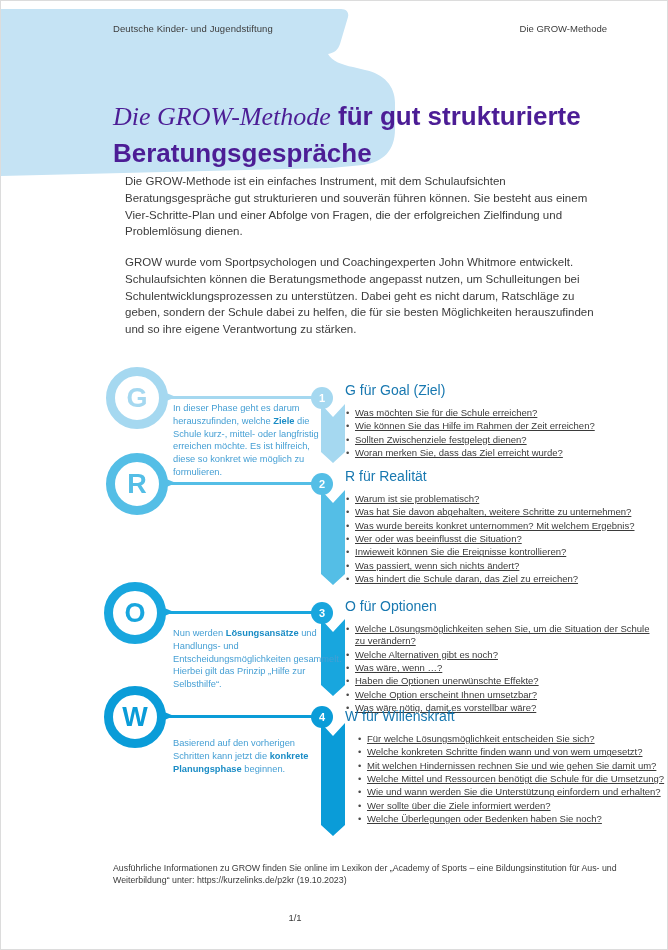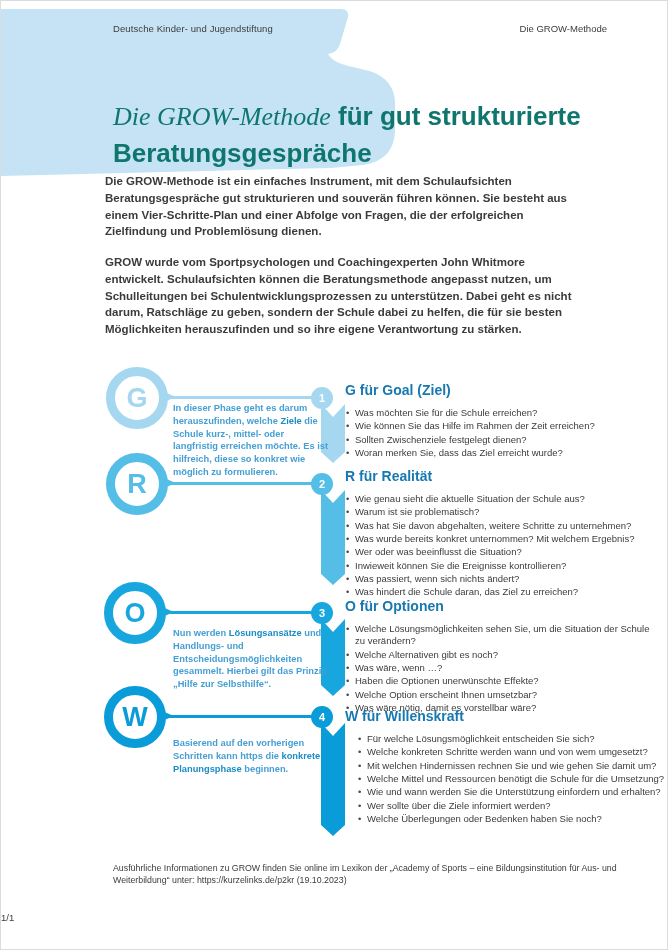--- a/index.html
+++ b/index.html
@@ -11,24 +11,24 @@
     box-sizing:border-box;
     overflow:hidden;
     font-family:"Liberation Sans", sans-serif;
     color:#3b3b3b;
   }
   .blob{position:absolute;left:0;top:0;pointer-events:none;}
   .hdr-left{position:absolute;left:112px;top:22px;font-size:9.5px;color:#3c3c3c;letter-spacing:.1px;}
   .hdr-right{position:absolute;right:60px;top:22px;font-size:9.5px;color:#3c3c3c;}
   .title{
     position:absolute;left:112px;top:80px;width:540px;
-    font-size:26px;line-height:36px;color:#0f766e;font-weight:bold;
+    font-size:26px;line-height:36px;color:#4c1d95;font-weight:bold;
   }
   .title .t-italic{font-family:"Liberation Serif", serif;font-style:italic;font-weight:500;}
-  .intro{position:absolute;left:104px;top:172px;width:472px;font-size:11.5px;line-height:1.46;color:#3b3b3b;font-weight:bold;}
+  .intro{position:absolute;left:124px;top:172px;width:472px;font-size:11.5px;line-height:1.46;color:#3b3b3b;}
   .intro p{margin:0 0 14px 0;}
 
   
   .step{position:absolute;inset:0;pointer-events:none;}
   .letter-circle{
     position:absolute;width:62px;height:62px;box-sizing:border-box;
     border:9px solid var(--c);border-radius:50%;background:#fff;
     display:flex;align-items:center;justify-content:center;
     font-weight:bold;font-size:27px;color:var(--c);
   }
@@ -40,24 +40,24 @@
   }
   .num-circle{
     position:absolute;width:22px;height:22px;border-radius:50%;
     background:var(--c);color:#fff;font-size:11px;font-weight:bold;
     display:flex;align-items:center;justify-content:center;
   }
   .ribbon{
     position:absolute;width:24px;background:var(--c);
     clip-path:polygon(0 0,50% 13px,100% 0,100% calc(100% - 11px),50% 100%,0 calc(100% - 11px));
   }
-  .desc{position:absolute;font-size:9.3px;line-height:1.38;color:#459fd4;font-weight:bold;}
+  .desc{position:absolute;font-size:9.3px;line-height:1.38;color:#459fd4;}
   .desc b{color:#1a8cc5;}
-  .step-heading{position:absolute;margin:0;font-size:14px;font-weight:bold;color:#1878b0;}
-  .questions{position:absolute;margin:0;padding:0;list-style:none;width:308px;font-size:9.5px;line-height:1.3;color:#3b3b3b;}
+  .step-heading{position:absolute;margin:0;font-size:14px;font-weight:normal;color:#1878b0;}
+  .questions{position:absolute;margin:0;padding:0;list-style:none;width:308px;font-size:9.5px;line-height:1.3;color:#3b3b3b;text-decoration:underline;}
   .questions li{position:relative;padding-left:10px;margin-bottom:1px;}
   .questions li::before{content:"\2022";position:absolute;left:1px;color:#4a4a4a;}
 
   
   .s1 .letter-circle{left:105px;top:366px}
   .s1 .connector{left:164px;top:395px;width:148px}
   .s1 .num-circle{left:310px;top:386px}
   .s1 .ribbon{left:320px;top:403px;height:59px}
   .s1 .desc{left:172px;top:401px;width:156px}
   .s1 .step-heading{left:344px;top:381px}
@@ -81,21 +81,21 @@
 
   .s4 .letter-circle{left:103px;top:685px}
   .s4 .connector{left:162px;top:714px;width:150px}
   .s4 .num-circle{left:310px;top:705px}
   .s4 .ribbon{left:320px;top:722px;height:113px}
   .s4 .desc{left:172px;top:736px;width:160px}
   .s4 .step-heading{left:344px;top:707px}
   .s4 .questions{left:356px;top:732px}
 
   .footer{position:absolute;left:112px;top:861px;width:548px;font-size:8.8px;line-height:1.42;color:#3b3b3b;}
-  .pagenum{position:absolute;left:0;top:911px;width:588px;font-size:9.5px;color:#3b3b3b;}
+  .pagenum{position:absolute;left:0;top:911px;width:588px;text-align:center;font-size:9.5px;color:#3b3b3b;}
 </style>
 </head>
 <body>
 
 <div class="page">
 
   <svg class="blob" width="420" height="185" viewBox="0 0 420 185" aria-hidden="true">
     <path fill="#c5e3f4" d="M0,8 L340,8 C346,8 348,12 347,16 L339,43 C337,49 333,52 327,53 C331,60 341,64 352,66 L364,69 C383,73 394,85 394,102 L394,128 C394,150 382,161 362,164 L330,167 L0,175 Z"></path>
   </svg>
 
@@ -132,21 +132,20 @@
     <div class="letter-circle">
         <span>R</span>
       </div>
     <div class="connector"></div>
     <div class="num-circle">
         <span>2</span>
       </div>
     <div class="ribbon"></div>
     <h3 class="step-heading">R für Realität</h3>
     <ul class="questions">
-        <li>Wie genau sieht die aktuelle Situation der Schule aus?</li>
         <li>Warum ist sie problematisch?</li>
         <li>Was hat Sie davon abgehalten, weitere Schritte zu unternehmen?</li>
         <li>Was wurde bereits konkret unternommen? Mit welchem Ergebnis?</li>
         <li>Wer oder was beeinflusst die Situation?</li>
         <li>Inwieweit können Sie die Ereignisse kontrollieren?</li>
         <li>Was passiert, wenn sich nichts ändert?</li>
         <li>Was hindert die Schule daran, das Ziel zu erreichen?</li>
       </ul>
   </div>
 
@@ -173,25 +172,25 @@
 
   <div class="step s4" style="--c: #0a9cd8;">
     <div class="letter-circle">
         <span>W</span>
       </div>
     <div class="connector"></div>
     <div class="num-circle">
         <span>4</span>
       </div>
     <div class="ribbon"></div>
-    <div class="desc"><span>Basierend auf den vorherigen Schritten kann https die </span><b>konkrete Planungsphase</b><span> beginnen.</span></div>
+    <div class="desc"><span>Basierend auf den vorherigen Schritten kann jetzt die </span><b>konkrete Planungsphase</b><span> beginnen.</span></div>
     <h3 class="step-heading">W für Willenskraft</h3>
     <ul class="questions">
         <li>Für welche Lösungsmöglichkeit entscheiden Sie sich?</li>
-        <li>Welche konkreten Schritte werden wann und von wem umgesetzt?</li>
+        <li>Welche konkreten Schritte finden wann und von wem umgesetzt?</li>
         <li>Mit welchen Hindernissen rechnen Sie und wie gehen Sie damit um?</li>
         <li>Welche Mittel und Ressourcen benötigt die Schule für die Umsetzung?</li>
         <li>Wie und wann werden Sie die Unterstützung einfordern und erhalten?</li>
         <li>Wer sollte über die Ziele informiert werden?</li>
         <li>Welche Überlegungen oder Bedenken haben Sie noch?</li>
       </ul>
   </div>
 
   <div class="footer">Ausführliche Informationen zu GROW finden Sie online im Lexikon der „Academy of Sports – eine Bildungsinstitution für Aus- und Weiterbildung“ unter: https://kurzelinks.de/p2kr (19.10.2023)</div>
   <div class="pagenum">1/1</div>

